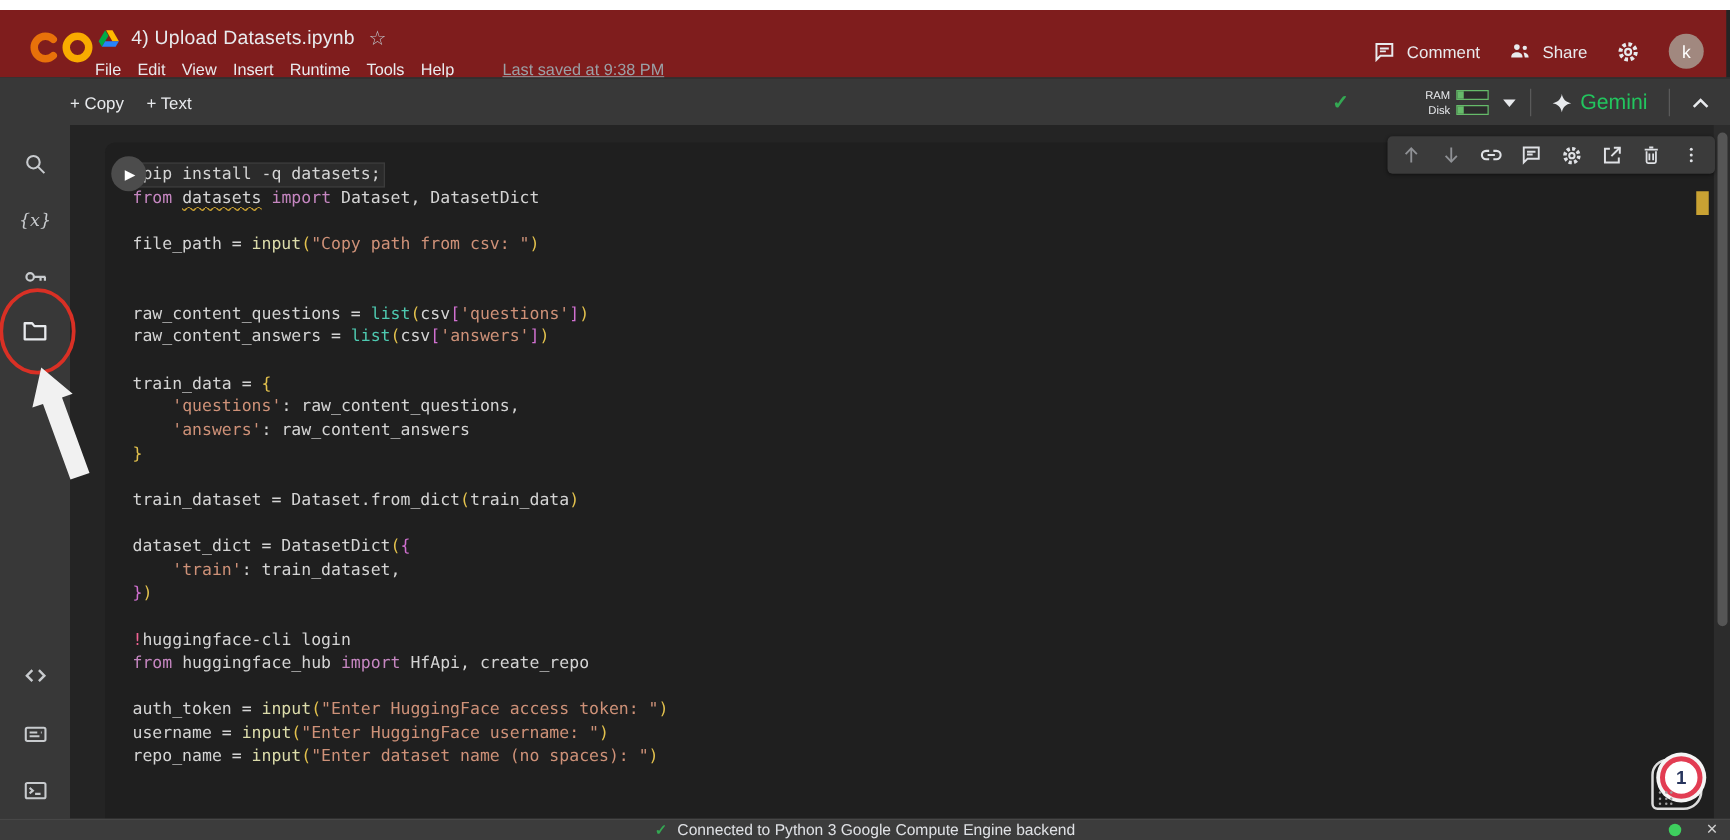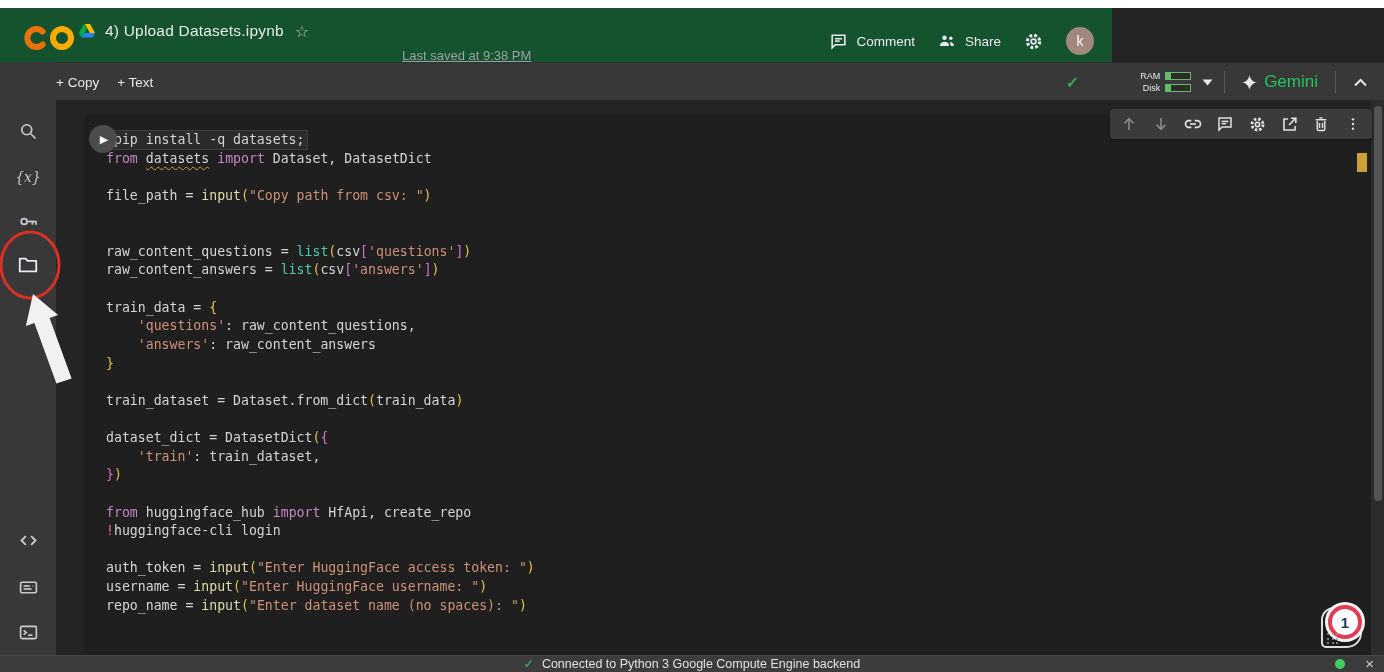--- a/index.html
+++ b/index.html
@@ -4,21 +4,21 @@
 <style>
   * { margin:0; padding:0; box-sizing:border-box; }
   html,body { width:1384px; height:672px; overflow:hidden; background:#242424;
               font-family:"Liberation Sans", sans-serif; }
   .abs { position:absolute; }
 
   
   #top-strip { left:0; top:0; width:1384px; height:8px; background:#ffffff; }
 
   
-  #header { left:0; top:8px; width:1112px; height:54px; background:#14532d; }
+  #header { left:0; top:8px; width:1381px; height:54px; background:#7f1d1d; }
   #logo { left:20px; top:16px; }
   #title-row { left:78px; top:11px; height:24px; display:flex; align-items:center; gap:9px; }
   #nb-title { color:#e8eaed; font-size:15.5px; letter-spacing:.2px; }
   #star { color:#bdc1c6; font-size:16px; margin-left:2px; }
   #menu-row { left:76px; top:37px; height:20px; display:flex; align-items:center; gap:13px; }
   .menu-item { color:#e8eaed; font-size:13px; cursor:default; }
   #last-saved { color:#9aa0a6; font-size:13px; text-decoration:underline; margin-left:14px; }
   #header-right { right:18px; top:8px; height:50px; display:flex; align-items:center; gap:22px; }
   .hdr-btn { display:flex; align-items:center; gap:8px; color:#e8eaed; font-size:13.5px; }
   .hdr-btn svg { color:#e8eaed; }
@@ -116,20 +116,29 @@
   <div class="abs" id="title-row">
     <svg width="18" height="18" viewBox="0 0 24 24">
       <polygon fill="#00ac47" points="8.2,2.8 1.2,14.6 4.7,20.5 11.7,8.7"></polygon>
       <polygon fill="#ffba00" points="9.2,2.8 16,2.8 22.8,14.6 15.8,14.6"></polygon>
       <polygon fill="#2684fc" points="4.7,20.5 19.3,20.5 22.8,14.6 8.2,14.6"></polygon>
     </svg>
     <span id="nb-title">4) Upload Datasets.ipynb</span>
     <span id="star">☆</span>
   </div>
 
+  <div class="abs" id="menu-row">
+      <span class="menu-item">File</span>
+      <span class="menu-item">Edit</span>
+      <span class="menu-item">View</span>
+      <span class="menu-item">Insert</span>
+      <span class="menu-item">Runtime</span>
+      <span class="menu-item">Tools</span>
+      <span class="menu-item">Help</span>
+    </div>
   <span class="abs" id="last-saved" style="left:388px; top:40px;">Last saved at 9:38 PM</span>
 
   <div class="abs" id="header-right">
     <div class="hdr-btn">
       <svg width="19" height="19" viewBox="0 0 24 24" fill="none" stroke="currentColor" stroke-width="2">
         <path d="M4 4 h16 v12 H8 l-4 4 z"></path>
           <line x1="7.5" y1="8.5" x2="16.5" y2="8.5"></line>
           <line x1="7.5" y1="11.5" x2="13.5" y2="11.5"></line>
       </svg>
       <span>Comment</span>
@@ -261,22 +270,22 @@
     <div class="code-line"><span class="tok-p">    </span><span class="tok-s">'questions'</span><span class="tok-p">: raw_content_questions,</span></div>
     <div class="code-line"><span class="tok-p">    </span><span class="tok-s">'answers'</span><span class="tok-p">: raw_content_answers</span></div>
     <div class="code-line"><span class="tok-b1">}</span></div>
     <div class="code-line">&nbsp;</div>
     <div class="code-line"><span class="tok-p">train_dataset = Dataset.from_dict</span><span class="tok-b1">(</span><span class="tok-p">train_data</span><span class="tok-b1">)</span></div>
     <div class="code-line">&nbsp;</div>
     <div class="code-line"><span class="tok-p">dataset_dict = DatasetDict</span><span class="tok-b1">(</span><span class="tok-b2">{</span></div>
     <div class="code-line"><span class="tok-p">    </span><span class="tok-s">'train'</span><span class="tok-p">: train_dataset,</span></div>
     <div class="code-line"><span class="tok-b2">}</span><span class="tok-b1">)</span></div>
     <div class="code-line">&nbsp;</div>
+    <div class="code-line"><span class="tok-g">!</span><span class="tok-p">huggingface-cli login</span></div>
     <div class="code-line"><span class="tok-k">from</span><span class="tok-p"> huggingface_hub </span><span class="tok-k">import</span><span class="tok-p"> HfApi, create_repo</span></div>
-    <div class="code-line"><span class="tok-g">!</span><span class="tok-p">huggingface-cli login</span></div>
     <div class="code-line">&nbsp;</div>
     <div class="code-line"><span class="tok-p">auth_token = </span><span class="tok-f">input</span><span class="tok-b1">(</span><span class="tok-s">"Enter HuggingFace access token: "</span><span class="tok-b1">)</span></div>
     <div class="code-line"><span class="tok-p">username = </span><span class="tok-f">input</span><span class="tok-b1">(</span><span class="tok-s">"Enter HuggingFace username: "</span><span class="tok-b1">)</span></div>
     <div class="code-line"><span class="tok-p">repo_name = </span><span class="tok-f">input</span><span class="tok-b1">(</span><span class="tok-s">"Enter dataset name (no spaces): "</span><span class="tok-b1">)</span></div>
   </div>
 <div class="abs" id="run-btn">▶</div>
 <div class="abs" id="ruler-marker"></div>
 
 <div class="abs" id="cell-toolbar">
   <span class="ct-ic dim">

